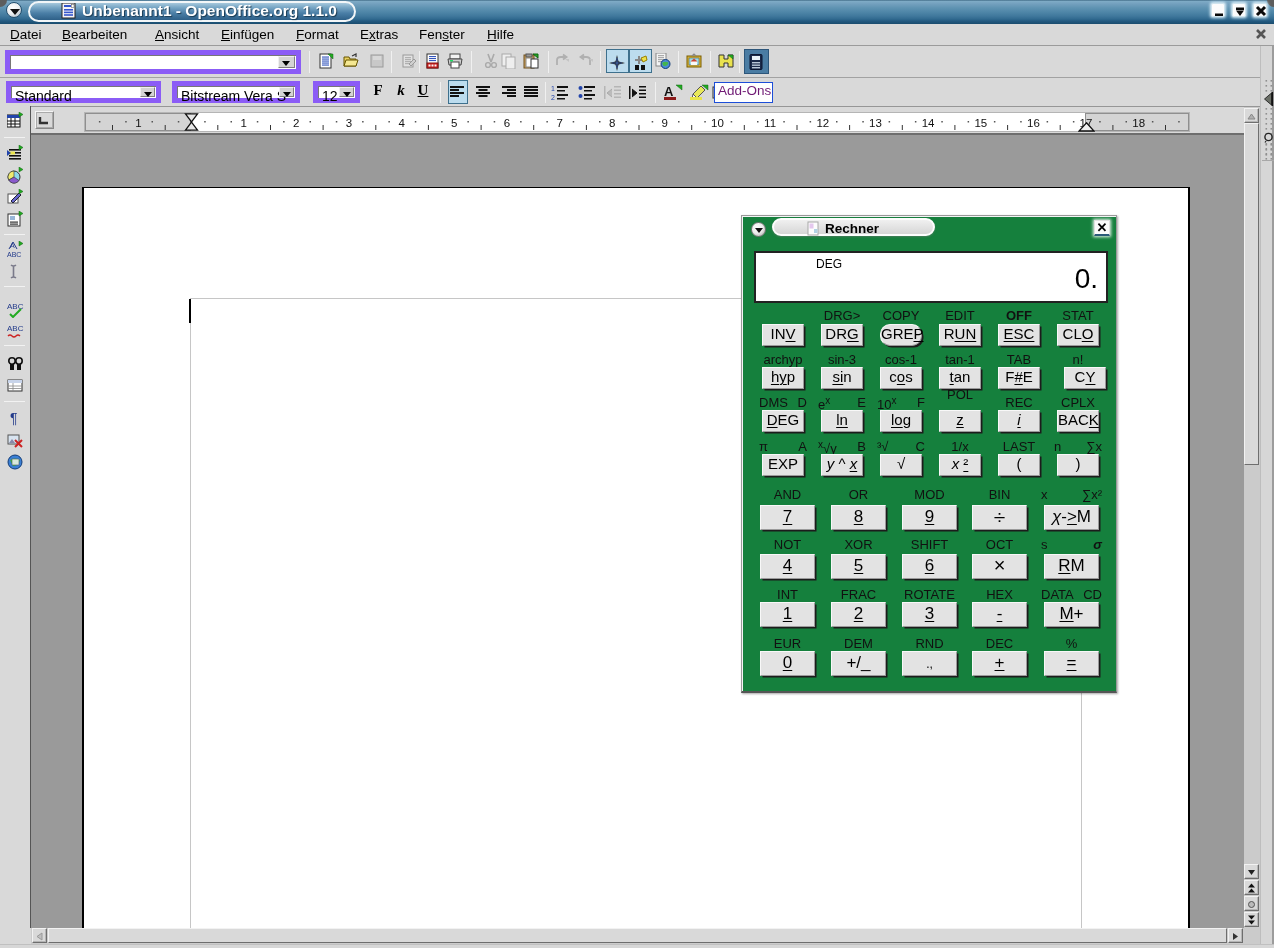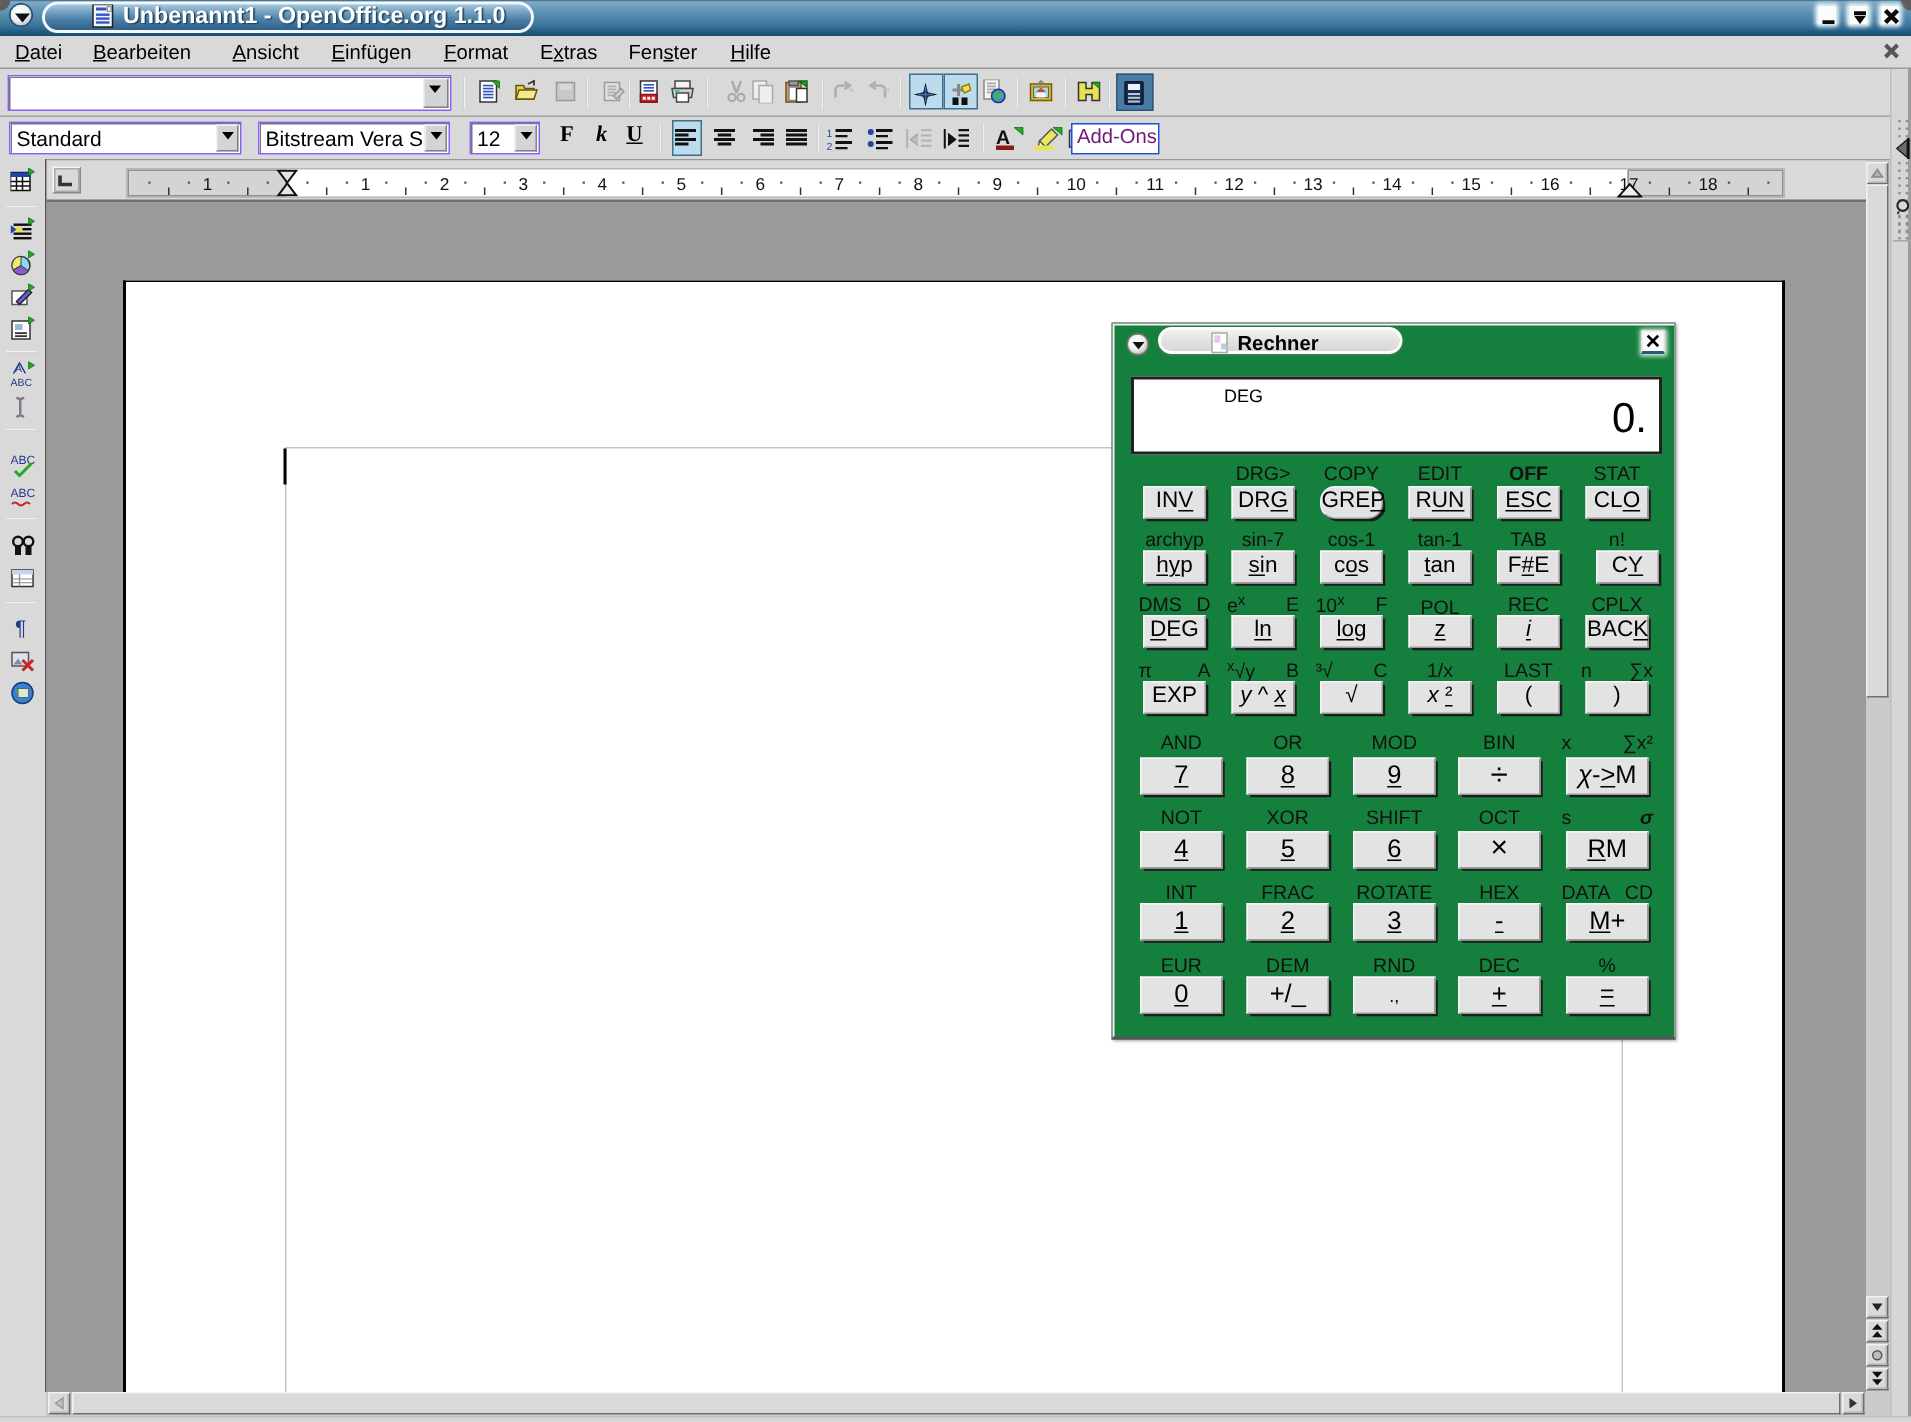--- a/index.html
+++ b/index.html
@@ -21,21 +21,21 @@
   border-radius:2px; border:1px solid #cfe4ee; box-shadow:0 0 3px 1px rgba(230,248,255,.95);
   color:#111; font-weight:bold; text-align:center; }
 
 #menubar { left:0; top:24px; width:1274px; height:22px; background:#d9d9d9; z-index:3;
   border-bottom:1px solid #9b9b9b; font-size:13.5px; color:#000; }
 #menubar span.mi { position:absolute; top:3px; }
 
 #toolbar1 { left:0; top:46px; width:1274px; height:32px; background:#d9d9d9; border-bottom:1px solid #a2a2a2; }
 #toolbar2 { left:0; top:78px; width:1274px; height:29px; background:#d9d9d9; border-bottom:1px solid #969696; }
 .tsep { position:absolute; width:1px; background:#8d8d8d; border-right:1px solid #f0f0f0; }
-.combo { position:absolute; background:#fff; border:1px solid #8b5cf6;
+.combo { position:absolute; background:#fff; border:5px solid #8b5cf6;
   box-shadow:inset 1px 1px 0 #777; }
 .combo .cbtn { position:absolute; right:1px; top:1px; bottom:1px; width:15px;
   background:#d4d4d4; border:1px solid #808080; border-top-color:#f0f0f0; border-left-color:#f0f0f0; }
 .combo .cbtn:after { content:""; position:absolute; left:3px; top:4px;
   border-left:4px solid transparent; border-right:4px solid transparent; border-top:5px solid #000; }
 .combo .ctext { position:absolute; left:4px; top:2px; font-size:14px; color:#000; white-space:nowrap; overflow:hidden; }
 .icon { position:absolute; }
 .chkbox { position:absolute; background:#bcdcee; border:1px solid #3e708d; }
 
 #rulerrow { left:31px; top:107px; width:1213px; height:28px; background:#d9d9d9; }
@@ -614,21 +614,21 @@
     <div class="clabel" style="left:128px;top:92px;width:62px;font-size:13px;">COPY</div>
     <div class="cbut" style="left:138px;top:108px;width:42px;height:22px;font-size:15px;line-height:18px;border-radius:10px;">GRE<u>P</u></div>
     <div class="clabel" style="left:187px;top:92px;width:62px;font-size:13px;">EDIT</div>
     <div class="cbut" style="left:197px;top:108px;width:42px;height:22px;font-size:15px;line-height:18px;">R<u>UN</u></div>
     <div class="clabel" style="left:246px;top:92px;width:62px;font-weight:bold;font-size:13px;">OFF</div>
     <div class="cbut" style="left:256px;top:108px;width:42px;height:22px;font-size:15px;line-height:18px;"><u>ESC</u></div>
     <div class="clabel" style="left:305px;top:92px;width:62px;font-size:13px;">STAT</div>
     <div class="cbut" style="left:315px;top:108px;width:42px;height:22px;font-size:15px;line-height:18px;">CL<u>O</u></div>
     <div class="clabel" style="left:10px;top:136px;width:62px;font-size:13px;">archyp</div>
     <div class="cbut" style="left:20px;top:151px;width:42px;height:22px;font-size:15px;line-height:18px;"><u>hy</u>p</div>
-    <div class="clabel" style="left:69px;top:136px;width:62px;font-size:13px;">sin-7</div>
+    <div class="clabel" style="left:69px;top:136px;width:62px;font-size:13px;">sin-3</div>
     <div class="cbut" style="left:79px;top:151px;width:42px;height:22px;font-size:15px;line-height:18px;"><u>si</u>n</div>
     <div class="clabel" style="left:128px;top:136px;width:62px;font-size:13px;">cos-1</div>
     <div class="cbut" style="left:138px;top:151px;width:42px;height:22px;font-size:15px;line-height:18px;">c<u>o</u>s</div>
     <div class="clabel" style="left:187px;top:136px;width:62px;font-size:13px;">tan-1</div>
     <div class="cbut" style="left:197px;top:151px;width:42px;height:22px;font-size:15px;line-height:18px;"><u>t</u>an</div>
     <div class="clabel" style="left:246px;top:136px;width:62px;font-size:13px;">TAB</div>
     <div class="cbut" style="left:256px;top:151px;width:42px;height:22px;font-size:15px;line-height:18px;">F<u>#</u>E</div>
     <div class="clabel" style="left:305px;top:136px;width:62px;font-size:13px;">n!</div>
     <div class="cbut" style="left:322px;top:151px;width:42px;height:22px;font-size:15px;line-height:18px;">C<u>Y</u></div>
     <div class="lpair" style="left:17px;top:179px;width:48px;font-size:13px;">
@@ -639,21 +639,21 @@
     <div class="lpair" style="left:76px;top:179px;width:48px;font-size:13px;">
       <span class="l">e<sup style="font-size:10px">x</sup></span>
       <span class="r">E</span>
     </div>
     <div class="cbut" style="left:79px;top:194px;width:42px;height:22px;font-size:15px;line-height:18px;"><u>ln</u></div>
     <div class="lpair" style="left:135px;top:179px;width:48px;font-size:13px;">
       <span class="l">10<sup style="font-size:10px">x</sup></span>
       <span class="r">F</span>
     </div>
     <div class="cbut" style="left:138px;top:194px;width:42px;height:22px;font-size:15px;line-height:18px;"><u>lo</u>g</div>
-    <div class="clabel" style="left:187px;top:181px;width:62px;font-size:13px;">POL</div>
+    <div class="clabel" style="left:187px;top:171px;width:62px;font-size:13px;">POL</div>
     <div class="cbut" style="left:197px;top:194px;width:42px;height:22px;font-size:15px;line-height:18px;"><u>z</u></div>
     <div class="clabel" style="left:246px;top:179px;width:62px;font-size:13px;">REC</div>
     <div class="cbut" style="left:256px;top:194px;width:42px;height:22px;font-size:15px;line-height:18px;"><i><u>i</u></i></div>
     <div class="clabel" style="left:305px;top:179px;width:62px;font-size:13px;">CPLX</div>
     <div class="cbut" style="left:315px;top:194px;width:42px;height:22px;font-size:15px;line-height:18px;">BAC<u>K</u></div>
     <div class="lpair" style="left:17px;top:223px;width:48px;font-size:13px;">
       <span class="l">π</span>
       <span class="r">A</span>
     </div>
     <div class="cbut" style="left:20px;top:238px;width:42px;height:22px;font-size:15px;line-height:18px;">EXP</div>

